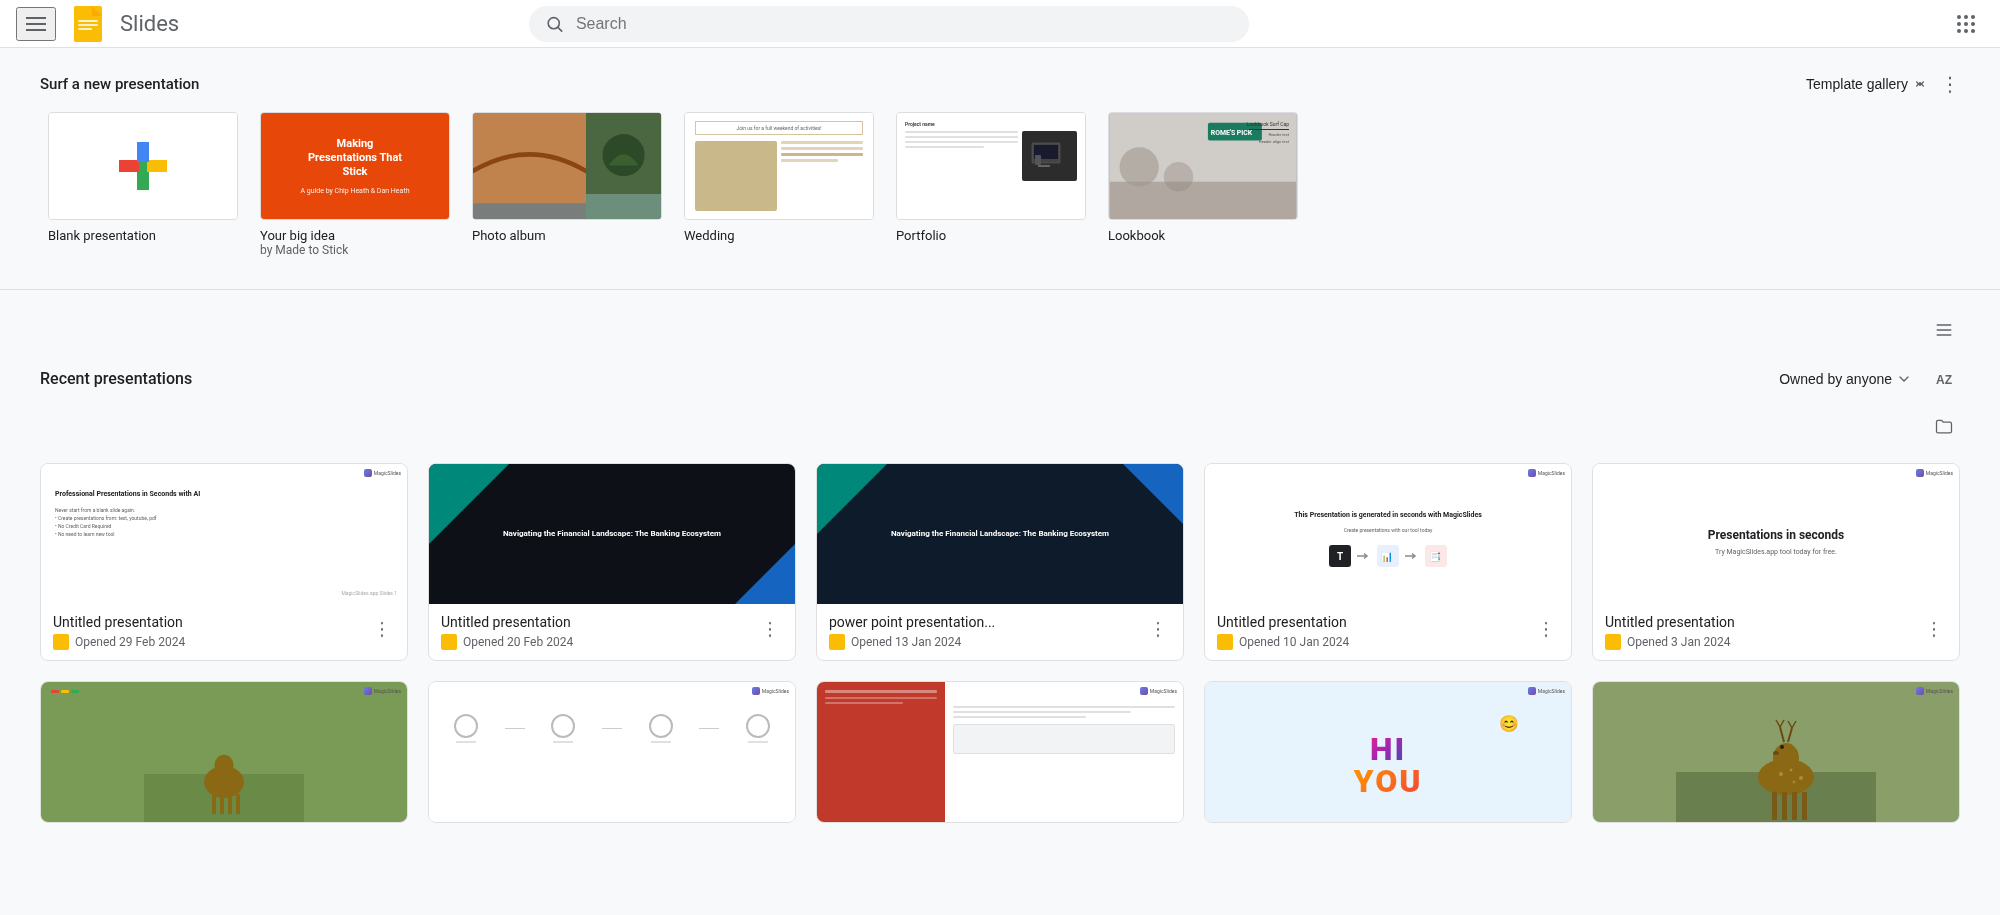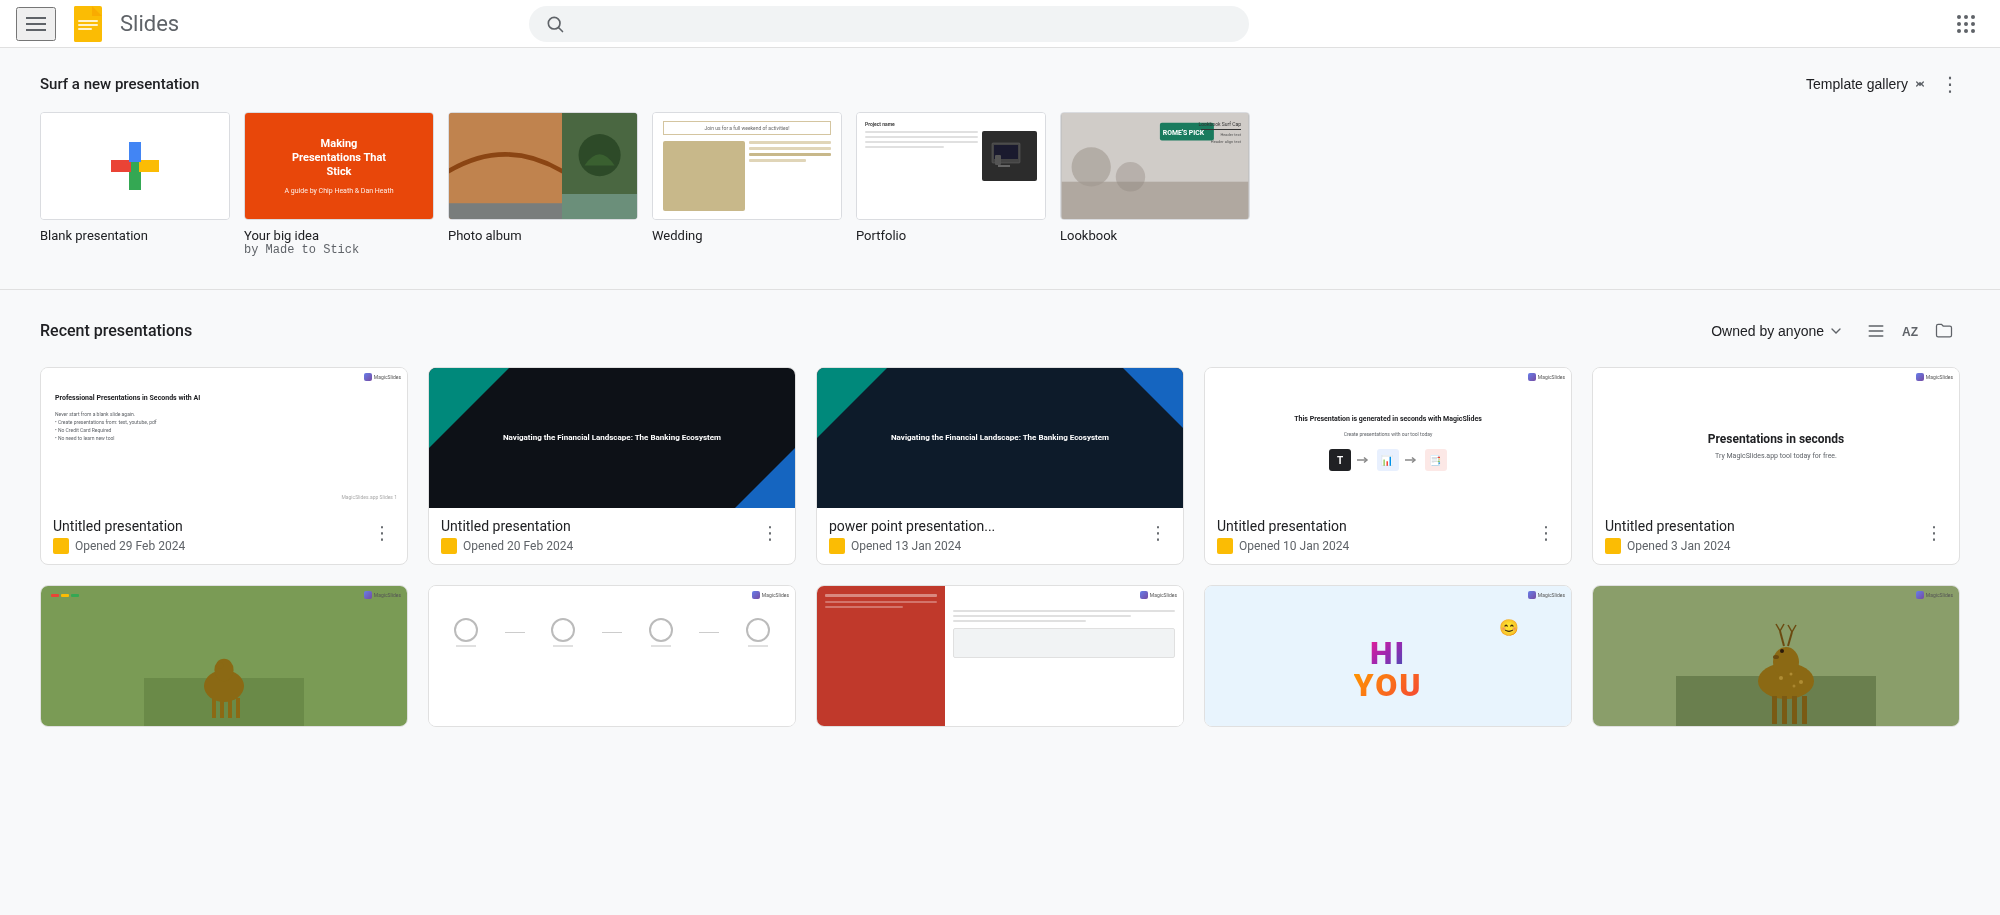--- a/index.html
+++ b/index.html
@@ -44,48 +44,48 @@
       display: flex; align-items: center; gap: 4px;
       background: none; border: none; cursor: pointer;
       font-size: 14px; color: #202124;
     }
     .more-vert-btn { background: none; border: none; cursor: pointer; font-size: 20px; color: #5f6368; }
 
     .templates-row {
       display: flex; gap: 16px; overflow-x: auto;
     }
     .template-card {
-      cursor: pointer; flex-shrink: 0; width: 188px;
+      cursor: pointer; flex-shrink: 0; width: 188px; margin-left: 8px;
     }
     .template-thumbnail {
       width: 190px; height: 108px; border-radius: 4px; border: 1px solid #dadce0;
       overflow: hidden; position: relative;
     }
     .template-label { font-size: 13px; margin-top: 8px; color: #202124; }
-    .template-sublabel { font-size: 12px; color: #5f6368; font-family: Liberation Mono, monospace; }
+    .template-sublabel { font-size: 12px; color: #5f6368; }
 
     
     .blank-thumb {
       background: #fff; display: flex; align-items: center; justify-content: center;
       width: 100%; height: 100%;
     }
 
     
     .recent-section { padding: 24px 40px; }
     .recent-header {
       display: flex; align-items: center; justify-content: space-between;
       margin-bottom: 20px;
     }
     .recent-title { font-size: 16px; font-weight: 500; color: #202124; }
     .recent-controls { display: flex; align-items: center; gap: 16px; }
     .owned-by-btn {
       display: flex; align-items: center; gap: 4px;
       background: none; border: none; cursor: pointer; font-size: 14px; color: #202124;
     }
-    .view-toggle { display: flex; gap: 4px; }
+    .view-toggle { display: flex; gap: 16px; flex-direction: column; }
     .view-btn {
       background: none; border: none; cursor: pointer; padding: 6px;
       color: #5f6368; font-size: 18px; border-radius: 4px;
     }
 
     .presentations-grid {
       display: grid; grid-template-columns: repeat(5, 1fr); gap: 20px;
     }
     .pres-card {
       background: #fff; border-radius: 8px; border: 1px solid #e0e0e0;
@@ -146,20 +146,21 @@
       <rect x="10" y="24" width="14" height="2" rx="1" fill="#fff" opacity="0.8"></rect>
     </svg>
     <span class="app-name">Slides</span>
   </div>
 
   <div class="search-bar">
     <svg width="20" height="20" viewBox="0 0 24 24" fill="none">
       <circle cx="11" cy="11" r="7" stroke="#5f6368" stroke-width="2"></circle>
       <line x1="16.5" y1="16.5" x2="21" y2="21" stroke="#5f6368" stroke-width="2" stroke-linecap="round"></line>
     </svg>
+    <input type="text" placeholder="Search" style="">
   </div>
 
   <div class="header-right">
     <button class="view-btn">
       <svg width="24" height="24" viewBox="0 0 24 24">
         <circle cx="5" cy="5" r="2" fill="#5f6368"></circle>
         <circle cx="12" cy="5" r="2" fill="#5f6368"></circle>
         <circle cx="19" cy="5" r="2" fill="#5f6368"></circle>
         <circle cx="5" cy="12" r="2" fill="#5f6368"></circle>
         <circle cx="12" cy="12" r="2" fill="#5f6368"></circle>

